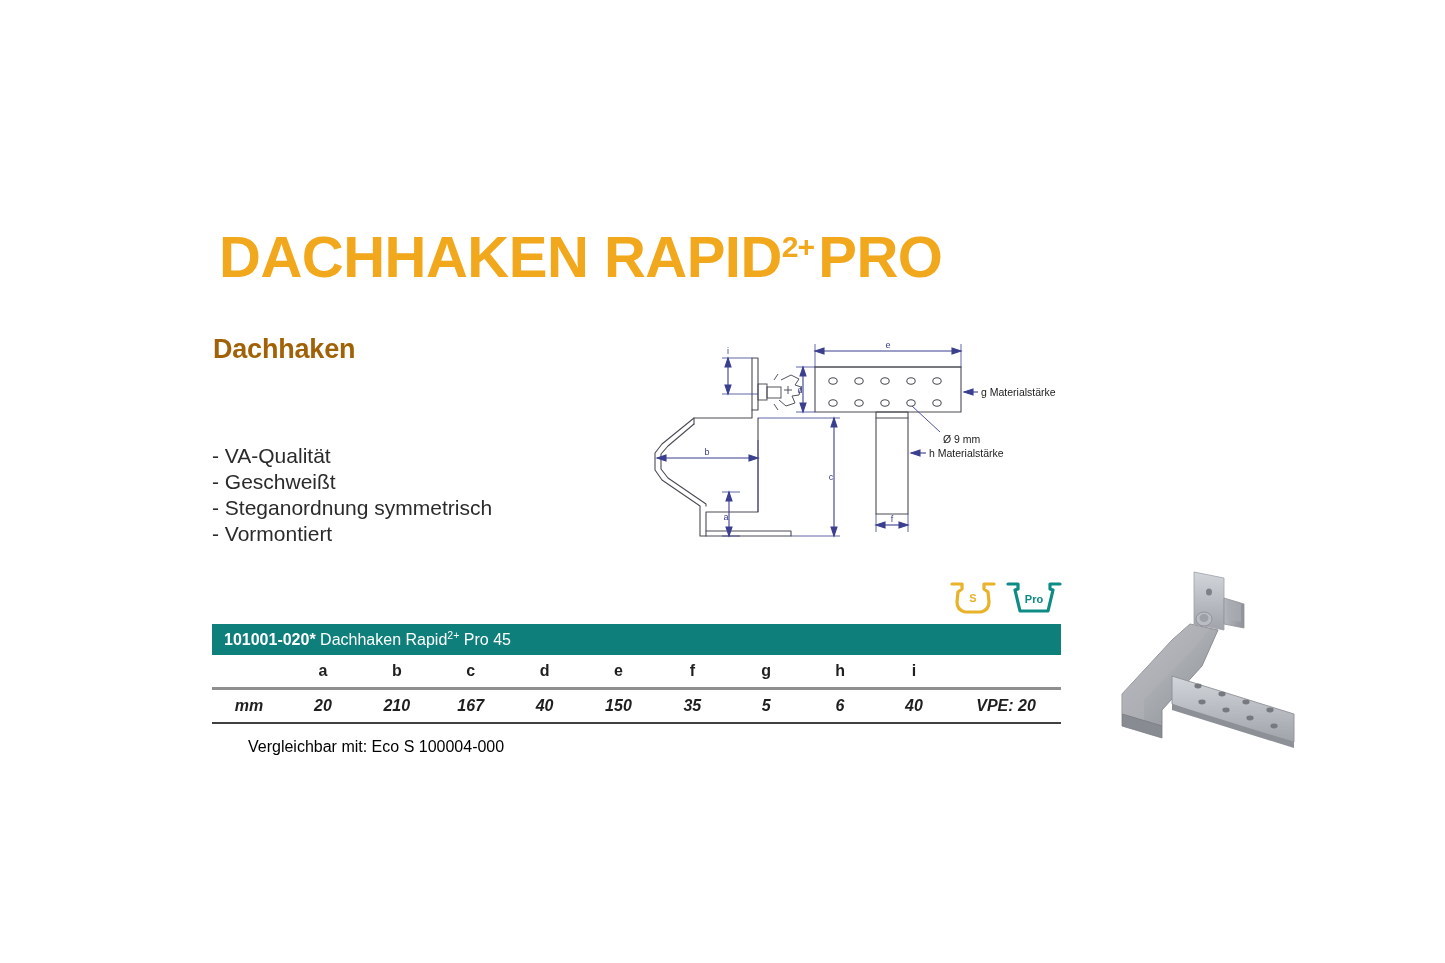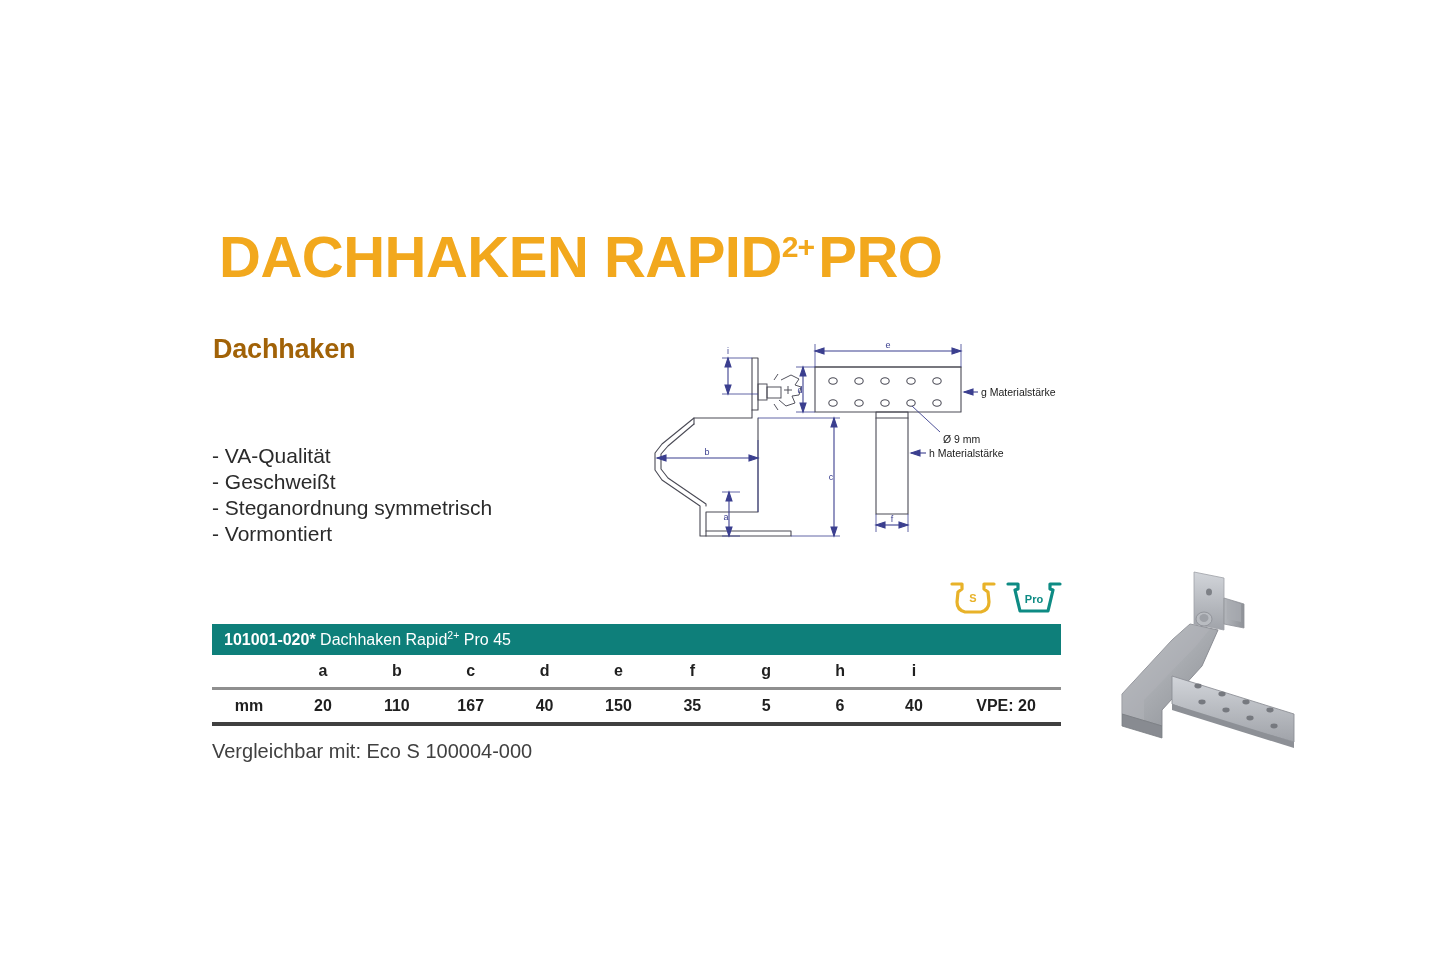--- a/index.html
+++ b/index.html
@@ -137,39 +137,41 @@
     color: #1f1f1f;
     padding: 0;
     height: 30px;
     vertical-align: middle;
   }
   table.specs thead th {
     border-bottom: 3px solid #8f8f8f;
     height: 32px;
   }
   table.specs tbody td {
-    border-bottom: 4px solid #404040;
+    border-bottom: 2px solid #404040;
     height: 32px;
+    font-style: italic;
   }
   td.unit, th.unit {
     width: 74px;
     font-weight: normal;
     text-align: left;
     padding-left: 12px;
   }
   td.vpe, th.vpe {
     width: 110px;
     text-align: right;
     padding-right: 6px;
   }
   .compare {
     margin-top: 14px;
-    font-size: 20px;
-    color: #404040;
+    font-size: 16px;
+    color: #000000;
     white-space: nowrap;
+    margin-left: 36px;
   }
 </style>
 </head>
 <body>
 
 <div class="page">
 
   <div class="title">
     <span>DACHHAKEN RAPID</span><span class="sup">2+</span><span class="pro">PRO</span>
   </div>
@@ -404,21 +406,21 @@
           <th>g</th>
           <th>h</th>
           <th>i</th>
           <th class="vpe"></th>
         </tr>
       </thead>
       <tbody>
         <tr>
           <td class="unit">mm</td>
           <td>20</td>
-          <td>110</td>
+          <td>210</td>
           <td>167</td>
           <td>40</td>
           <td>150</td>
           <td>35</td>
           <td>5</td>
           <td>6</td>
           <td>40</td>
           <td class="vpe">VPE: 20</td>
         </tr>
       </tbody>

